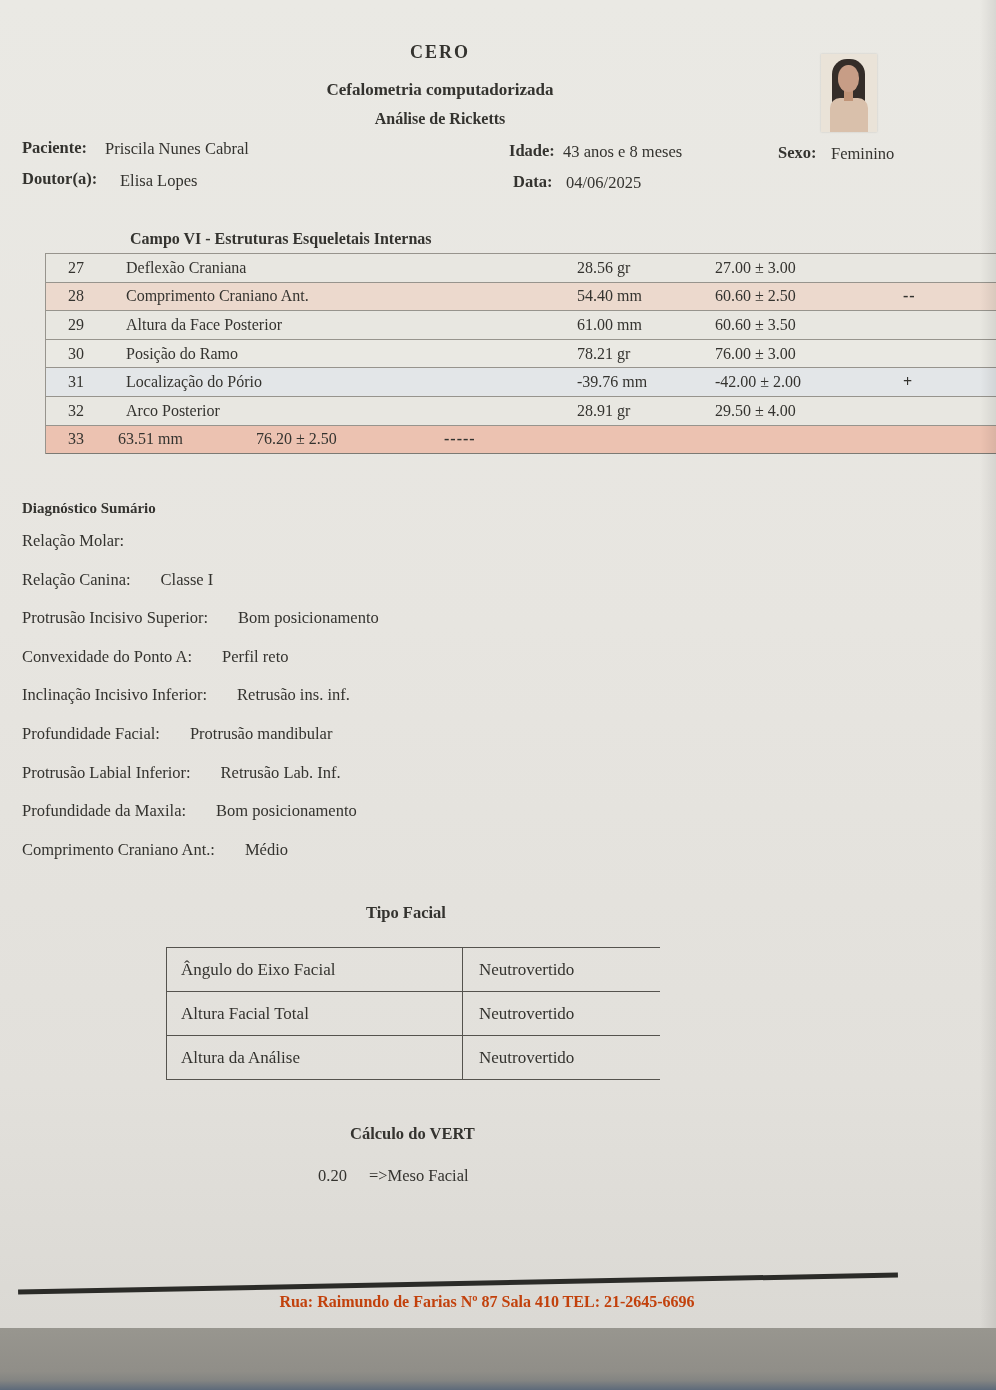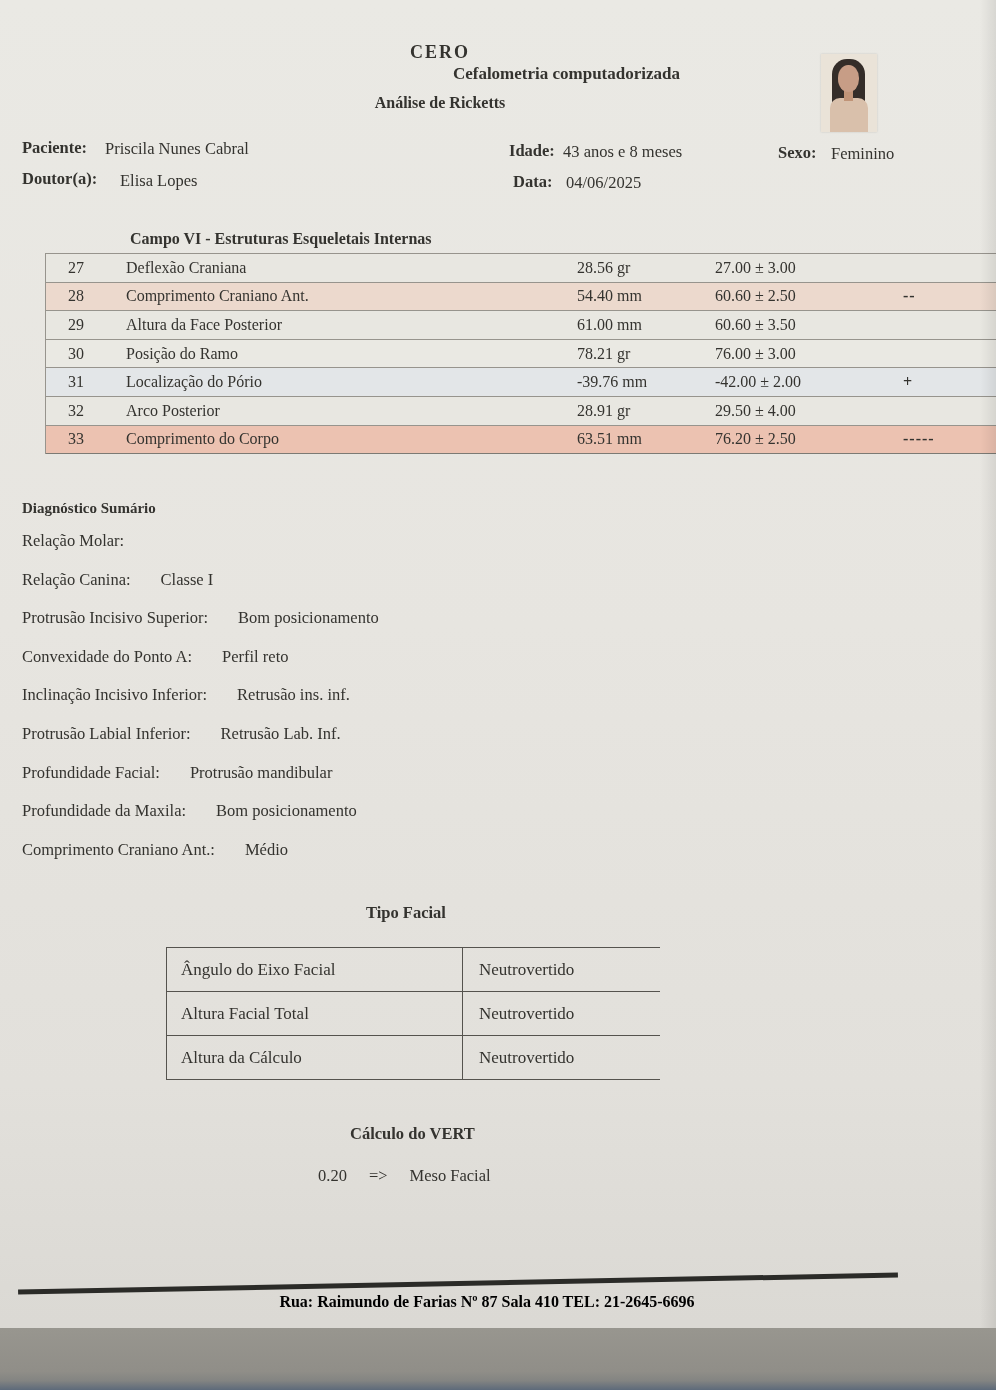--- a/index.html
+++ b/index.html
@@ -8,21 +8,21 @@
     position:relative;
     font-family:"Liberation Serif","DejaVu Serif",serif;
     color:#34332f;
     background:linear-gradient(180deg,#eae9e4 0%,#e7e5e0 45%,#e2e0db 78%,#dbd9d4 95%);
   }
   .abs { position:absolute; }
 
   
   .hdr { left:200px; top:42px; width:480px; text-align:center; }
   .hdr .l1 { font-size:18px; font-weight:bold; letter-spacing:2px; }
-  .hdr .l2 { font-size:17px; font-weight:bold; margin-top:1px;text-align:right; }
+  .hdr .l2 { font-size:17px; font-weight:bold; margin-top:17px; }
   .hdr .l3 { font-size:16px; font-weight:bold; margin-top:10px; }
 
   
   .photo { left:821px; top:54px; width:56px; height:78px; background:#eae3d8; overflow:hidden; box-shadow:0 0 2px rgba(0,0,0,0.15); }
   .photo .hair { position:absolute; left:11px; top:5px; width:33px; height:70px; background:#342d29; border-radius:15px 15px 3px 3px; }
   .photo .face { position:absolute; left:17px; top:11px; width:21px; height:27px; background:#c79d86; border-radius:48%; }
   .photo .neck { position:absolute; left:23px; top:35px; width:9px; height:12px; background:#c09478; }
   .photo .shoulders { position:absolute; left:9px; top:44px; width:38px; height:34px; background:#d9c0ab; border-radius:10px 10px 0 0; }
 
   
@@ -54,25 +54,25 @@
   .tf-title { left:366px; top:903px; font-size:16.5px; font-weight:bold; }
   .tf-table { left:166px; top:947px; width:494px; border-top:1px solid #55534e; border-left:1.5px solid #55534e; }
   .tf-row { display:flex; height:44px; border-bottom:1px solid #55534e; align-items:center; font-size:17px; }
   .tf-row .tf-label { width:296px; padding-left:14px; border-right:1.5px solid #55534e; height:100%; display:flex; align-items:center; }
   .tf-row .tf-value { flex:1; padding-left:16px; }
 
   
   .vert-title { left:350px; top:1124px; font-size:16.5px; font-weight:bold; }
   .vert-line { left:318px; top:1166px; font-size:16.5px; }
   .vert-line .sep { margin-left:22px; }
-  .vert-line .res { margin-left:22px; }
+  .vert-line .res { }
 
   
   .foot-rule { left:18px; top:1281px; width:880px; height:4.5px; background:#2b2b28; transform:rotate(-1.1deg); }
-  .foot-text { left:97px; top:1293px; width:780px; text-align:center; font-size:16px; font-weight:bold; color:#000000; }
+  .foot-text { left:97px; top:1293px; width:780px; text-align:center; font-size:16px; font-weight:bold; color:#c2410c; }
 
   
   .edge-right { right:0; top:0; width:16px; height:1330px; background:linear-gradient(90deg,rgba(0,0,0,0),rgba(0,0,0,0.08)); }
   .desk { left:0; top:1328px; width:996px; height:62px; background:linear-gradient(180deg,#98968f 0%,#908e88 70%,#838482 85%,#5d6a7a 100%); }
 </style>
 </head>
 <body>
 
 <div class="abs hdr">
   <div class="l1">CERO</div>
@@ -137,21 +137,20 @@
   </div>
   <div class="mrow bg-a">
     <span class="c-num">32</span>
     <span class="c-name">Arco Posterior</span>
     <span class="c-val">28.91 gr</span>
     <span class="c-norm">29.50 ± 4.00</span>
     <span class="c-mark"></span>
   </div>
   <div class="mrow bg-salmon-strong">
     <span class="c-num">33</span>
-    <span class="c-name">Comprimento do Corpo</span>
     <span class="c-val">63.51 mm</span>
     <span class="c-norm">76.20 ± 2.50</span>
     <span class="c-mark">-----</span>
   </div>
 </div>
 
 <div class="abs diag-title">Diagnóstico Sumário</div>
 <div class="abs diag-list">
   <div class="diag-line">
     <span class="lbl">Relação Molar:</span><span class="val"></span>
@@ -162,45 +161,45 @@
   <div class="diag-line">
     <span class="lbl">Protrusão Incisivo Superior:</span><span class="val">Bom posicionamento</span>
   </div>
   <div class="diag-line">
     <span class="lbl">Convexidade do Ponto A:</span><span class="val">Perfil reto</span>
   </div>
   <div class="diag-line">
     <span class="lbl">Inclinação Incisivo Inferior:</span><span class="val">Retrusão ins. inf.</span>
   </div>
   <div class="diag-line">
+    <span class="lbl">Profundidade Facial:</span><span class="val">Protrusão mandibular</span>
+  </div>
+  <div class="diag-line">
     <span class="lbl">Protrusão Labial Inferior:</span><span class="val">Retrusão Lab. Inf.</span>
-  </div>
-  <div class="diag-line">
-    <span class="lbl">Profundidade Facial:</span><span class="val">Protrusão mandibular</span>
   </div>
   <div class="diag-line">
     <span class="lbl">Profundidade da Maxila:</span><span class="val">Bom posicionamento</span>
   </div>
   <div class="diag-line">
     <span class="lbl">Comprimento Craniano Ant.:</span><span class="val">Médio</span>
   </div>
 </div>
 
 <div class="abs tf-title">Tipo Facial</div>
 <div class="abs tf-table">
   <div class="tf-row">
     <span class="tf-label">Ângulo do Eixo Facial</span>
     <span class="tf-value">Neutrovertido</span>
   </div>
   <div class="tf-row">
     <span class="tf-label">Altura Facial Total</span>
     <span class="tf-value">Neutrovertido</span>
   </div>
   <div class="tf-row">
-    <span class="tf-label">Altura da Cálculo</span>
+    <span class="tf-label">Altura da Análise</span>
     <span class="tf-value">Neutrovertido</span>
   </div>
 </div>
 
 <div class="abs vert-title">Cálculo do VERT</div>
 <div class="abs vert-line">
   <span>0.20</span><span class="sep">=&gt;</span><span class="res">Meso Facial</span>
 </div>
 
 <div class="abs foot-rule"></div>

